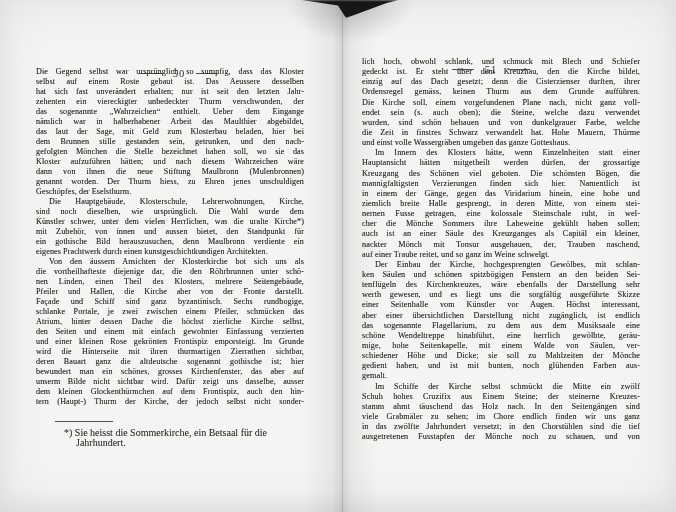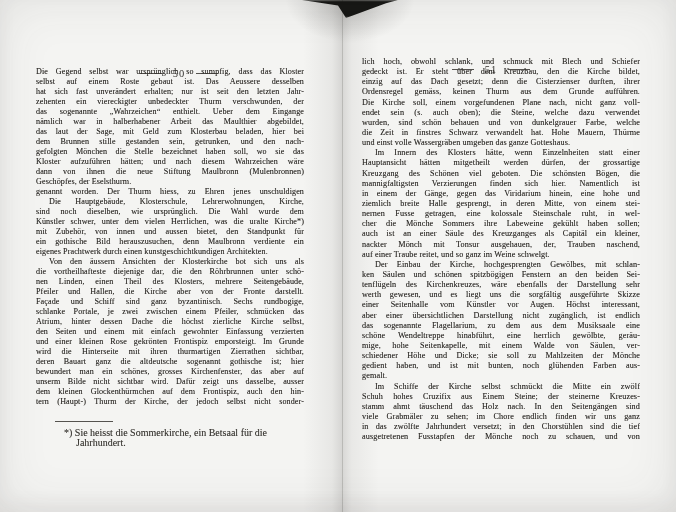--- a/index.html
+++ b/index.html
@@ -100,22 +100,22 @@
         <div class="line">selbst auf einem Roste gebaut ist.  Das Aeussere desselben</div>
         <div class="line">hat sich fast unverändert erhalten; nur ist seit den letzten Jahr-</div>
         <div class="line">zehenten ein viereckigter unbedeckter Thurm verschwunden, der</div>
         <div class="line">das sogenannte „Wahrzeichen“ enthielt.  Ueber dem Eingange</div>
         <div class="line">nämlich war in halberhabener Arbeit das Maulthier abgebildet,</div>
         <div class="line">das laut der Sage, mit Geld zum Klosterbau beladen, hier bei</div>
         <div class="line">dem Brunnen stille gestanden sein, getrunken, und den nach-</div>
         <div class="line">gefolgten Mönchen die Stelle bezeichnet haben soll, wo sie das</div>
         <div class="line">Kloster aufzuführen hätten; und nach diesem Wahrzeichen wäre</div>
         <div class="line">dann von ihnen die neue Stiftung Maulbronn (Mulenbronnen)</div>
+        <div class="line">genannt worden.  Der Thurm hiess, zu Ehren jenes unschuldigen</div>
         <div class="line para-end">Geschöpfes, der Eselsthurm.</div>
-        <div class="line">genannt worden.  Der Thurm hiess, zu Ehren jenes unschuldigen</div>
         <div class="line indent">Die Hauptgebäude, Klosterschule, Lehrerwohnungen, Kirche,</div>
         <div class="line">sind noch dieselben, wie ursprünglich.  Die Wahl wurde dem</div>
         <div class="line">Künstler schwer, unter dem vielen Herrlichen, was die uralte Kirche*)</div>
         <div class="line">mit Zubehör, von innen und aussen bietet, den Standpunkt für</div>
         <div class="line">ein gothische Bild herauszusuchen, denn Maulbronn verdiente ein</div>
         <div class="line para-end">eigenes Prachtwerk durch einen kunstgeschichtkundigen Architekten.</div>
         <div class="line indent">Von den äussern Ansichten der Klosterkirche bot sich uns als</div>
         <div class="line">die vortheilhafteste diejenige dar, die den Röhrbrunnen unter schö-</div>
         <div class="line">nen Linden, einen Theil des Klosters, mehrere Seitengebäude,</div>
         <div class="line">Pfeiler und Hallen, die Kirche aber von der Fronte darstellt.</div>

